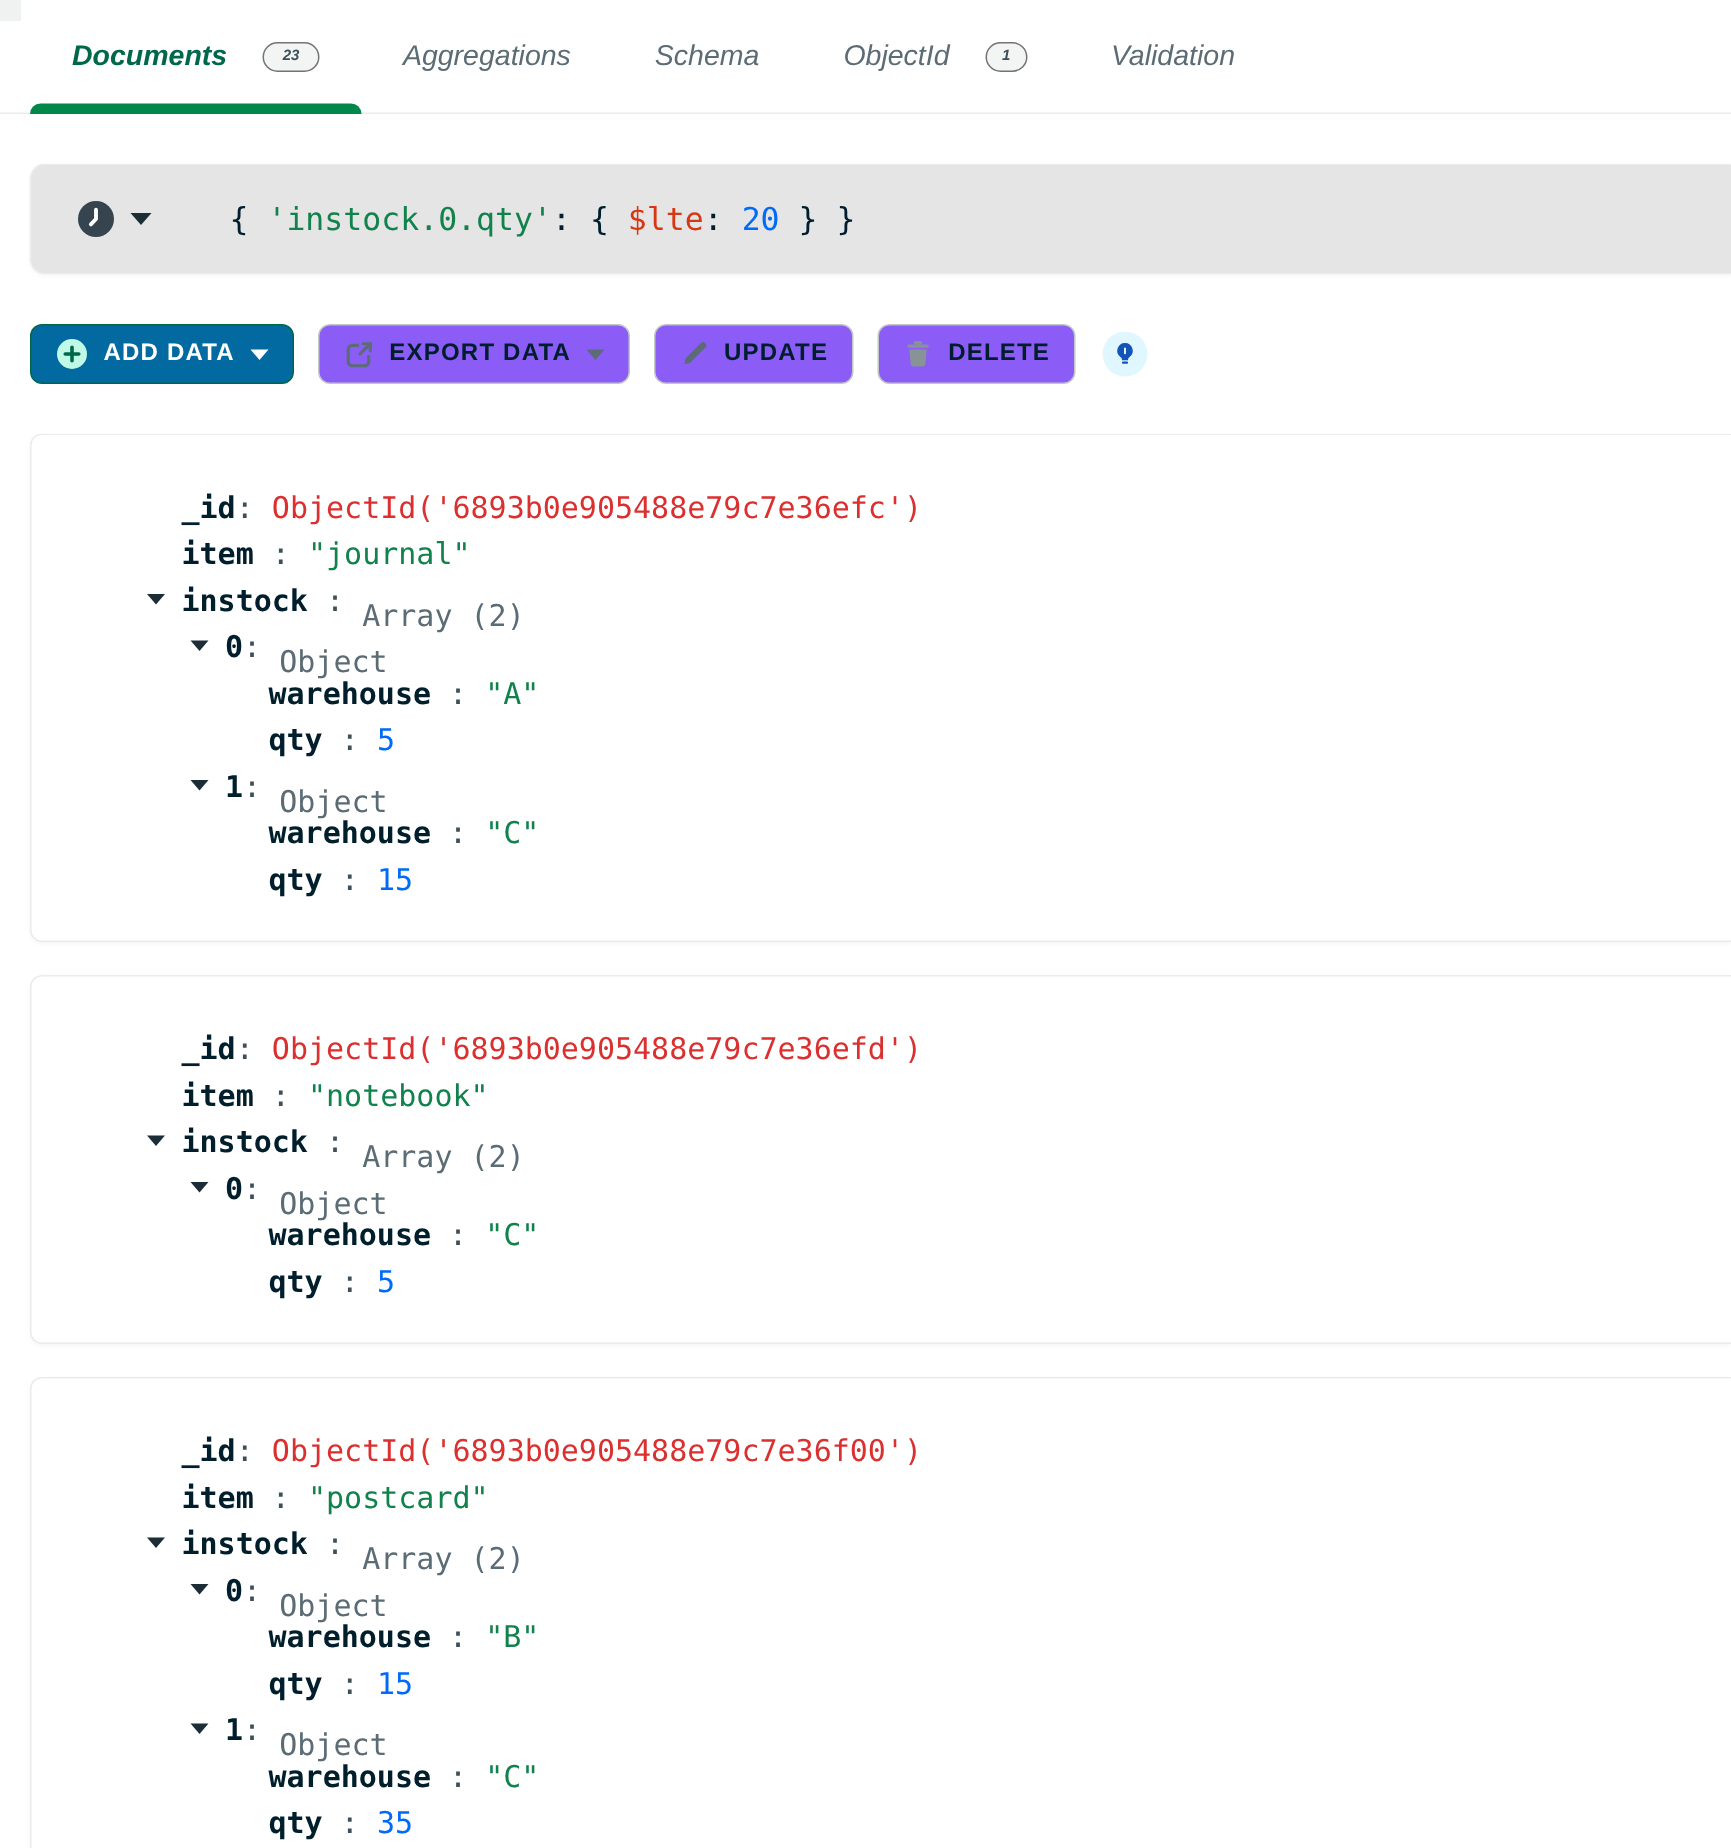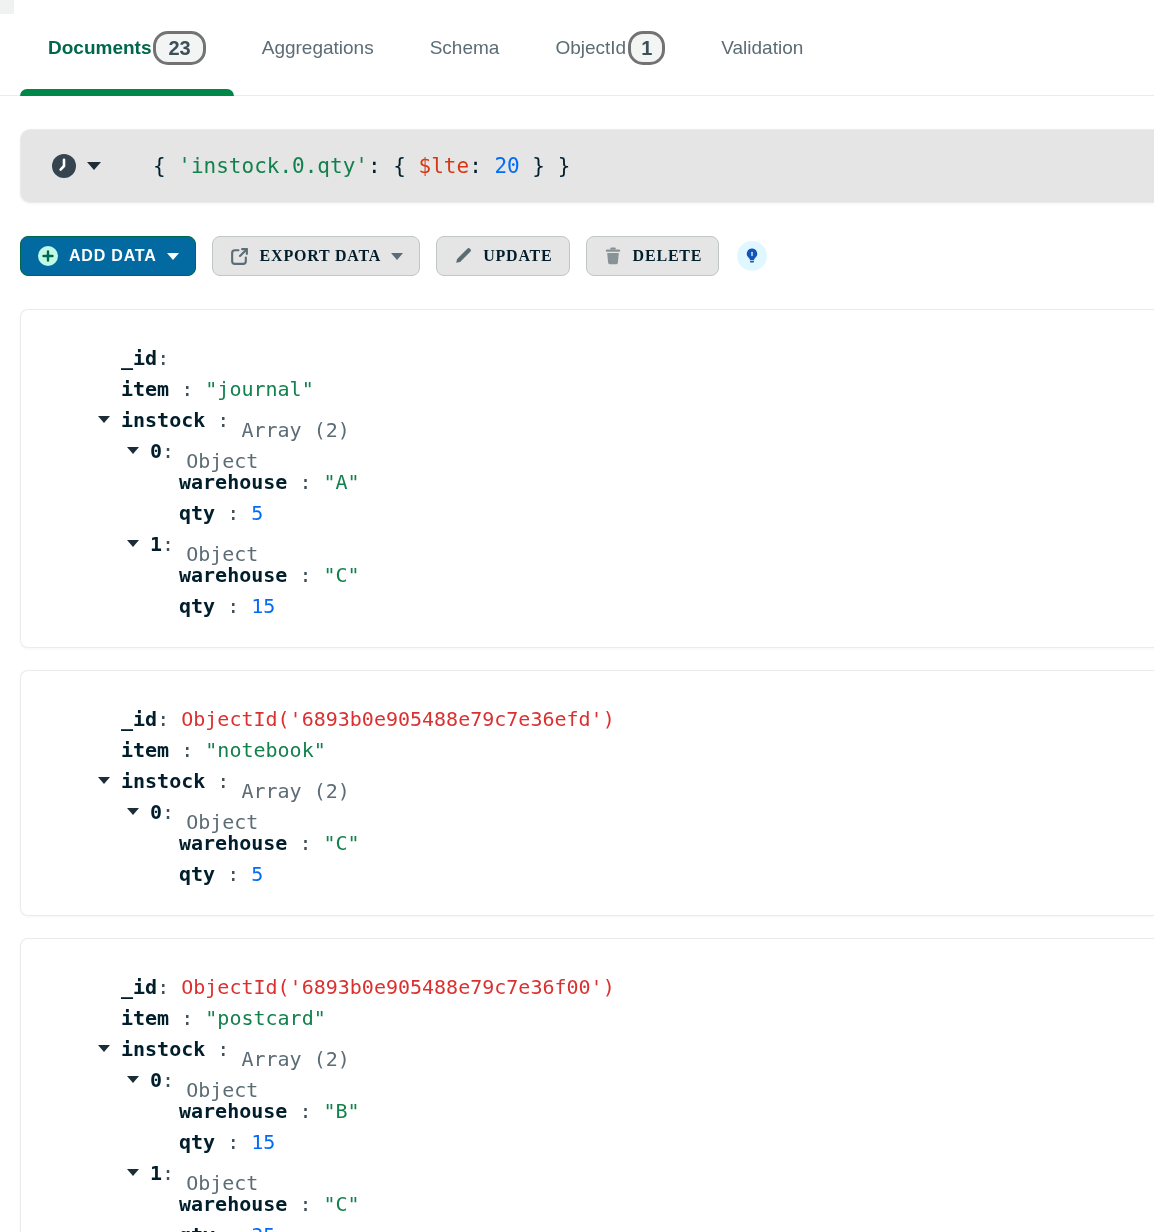--- a/index.html
+++ b/index.html
@@ -10,40 +10,41 @@
     font-family:"Liberation Sans", sans-serif;
     color:#001E2B;
     position:relative;
     overflow:hidden;
   }
   .corner-fragment { position:absolute; top:0; left:0; width:14px; height:14px; background:#f0f2f1; }
 
   
   .tabbar {
     display:flex; align-items:center;
-    height:96px; padding-left:20px;
+    height:76px; padding-left:20px;
     border-bottom:1px solid #E8EDEB;
     position:relative;
+    font-style:italic;
   }
   .tab {
     position:relative; height:100%;
     display:flex; align-items:center;
     padding:0 28px;
     font-size:19px; font-weight:500; color:#5C6C75;
     cursor:pointer; white-space:nowrap;
   }
   .tab.active { color:#00684A; font-weight:700; }
   .tab.active::after {
     content:""; position:absolute; left:0; right:0; bottom:-1px;
     height:7px; background:#00884B; border-radius:7px 7px 0 0;
   }
   .badge {
-    margin-left:2px;
-    background:#F3F5F5; border:3px solid #737373;
-    color:#3D4F58; font-size:20px; font-weight:600;
+    margin-left:24px;
+    background:#F3F5F5; border:1px solid #737373;
+    color:#3D4F58; font-size:10px; font-weight:600;
     padding:4px 12px; border-radius:15px; line-height:1;
   }
   .badge.round { padding:4px 10px; }
 
   
   .querybar {
     margin:33px 0 0 20px;
     height:74px;
     border:1px solid #E8EDEB; border-right:none;
     border-radius:10px 0 0 10px;
@@ -75,21 +76,21 @@
   .toolbar { display:flex; align-items:center; gap:16px; margin:33px 0 0 20px; }
   .btn {
     height:40px; display:flex; align-items:center; gap:10px;
     padding:0 16px; border-radius:8px;
     font-family:"Liberation Sans", sans-serif;
     font-weight:700; font-size:16px; letter-spacing:0.8px;
     cursor:pointer; white-space:nowrap;
   }
   .btn-primary { background:#0369a1; color:#ffffff; border:1px solid #00684A; }
   .btn-primary .caret-down { color:#ffffff; border-top-width:7px; border-left-width:6px; border-right-width:6px; }
-  .btn-secondary { background:#e5e5e5; color:#001E2B; border:1px solid #C1C7C6;font-family:Liberation Serif, serif; }
+  .btn-secondary { background:#8b5cf6; color:#001E2B; border:1px solid #C1C7C6; }
   .btn-secondary .caret-down { color:#5C6C75; border-top-width:7px; border-left-width:6px; border-right-width:6px; }
   .bulb-btn {
     width:30px; height:30px; border-radius:50%;
     background:#E1F7FF; display:flex; align-items:center; justify-content:center;
     cursor:pointer; margin-left:2px;
   }
 
   
   .doc-list { margin-top:33px; }
   .doc-card {
@@ -208,21 +209,21 @@
         <path d="M10 1.8a5.8 5.8 0 0 0-3.2 10.6c.55.38.9.98.9 1.64v.56h4.6v-.56c0-.66.35-1.26.9-1.64A5.8 5.8 0 0 0 10 1.8z" fill="#1254B7"></path>
         <rect x="7.7" y="15.6" width="4.6" height="1.7" rx="0.85" fill="#1254B7"></rect>
         <rect x="9.25" y="5.2" width="1.5" height="5" rx="0.75" fill="#E1F7FF"></rect>
       </svg>
     </span>
   </div>
 </div>
 
 <div class="doc-list" id="doc-list">
     <div class="doc-card">
-      <div class="doc-row" style="padding-left: 100px;"><span class="doc-key">_id</span><span class="doc-sep">: </span></div>
+      <div class="doc-row" style="padding-left: 100px;"><span class="doc-key">_id</span><span class="doc-sep">: </span><span class="v-objectid">ObjectId('6893b0e905488e79c7e36efc')</span></div>
       <div class="doc-row" style="padding-left: 100px;"><span class="doc-key">item</span><span class="doc-sep"> : </span><span class="v-string">"journal"</span></div>
       <div class="doc-row" style="padding-left: 100px;"><span class="doc-caret" style="left: 77px;"></span><span class="doc-key">instock</span><span class="doc-sep"> : </span><span class="v-meta">Array (2)</span></div>
       <div class="doc-row" style="padding-left: 129px;"><span class="doc-caret" style="left: 106px;"></span><span class="doc-key">0</span><span class="doc-sep">: </span><span class="v-meta">Object</span></div>
       <div class="doc-row" style="padding-left: 158px;"><span class="doc-key">warehouse</span><span class="doc-sep"> : </span><span class="v-string">"A"</span></div>
       <div class="doc-row" style="padding-left: 158px;"><span class="doc-key">qty</span><span class="doc-sep"> : </span><span class="v-number">5</span></div>
       <div class="doc-row" style="padding-left: 129px;"><span class="doc-caret" style="left: 106px;"></span><span class="doc-key">1</span><span class="doc-sep">: </span><span class="v-meta">Object</span></div>
       <div class="doc-row" style="padding-left: 158px;"><span class="doc-key">warehouse</span><span class="doc-sep"> : </span><span class="v-string">"C"</span></div>
       <div class="doc-row" style="padding-left: 158px;"><span class="doc-key">qty</span><span class="doc-sep"> : </span><span class="v-number">15</span></div>
     </div>
     <div class="doc-card">

